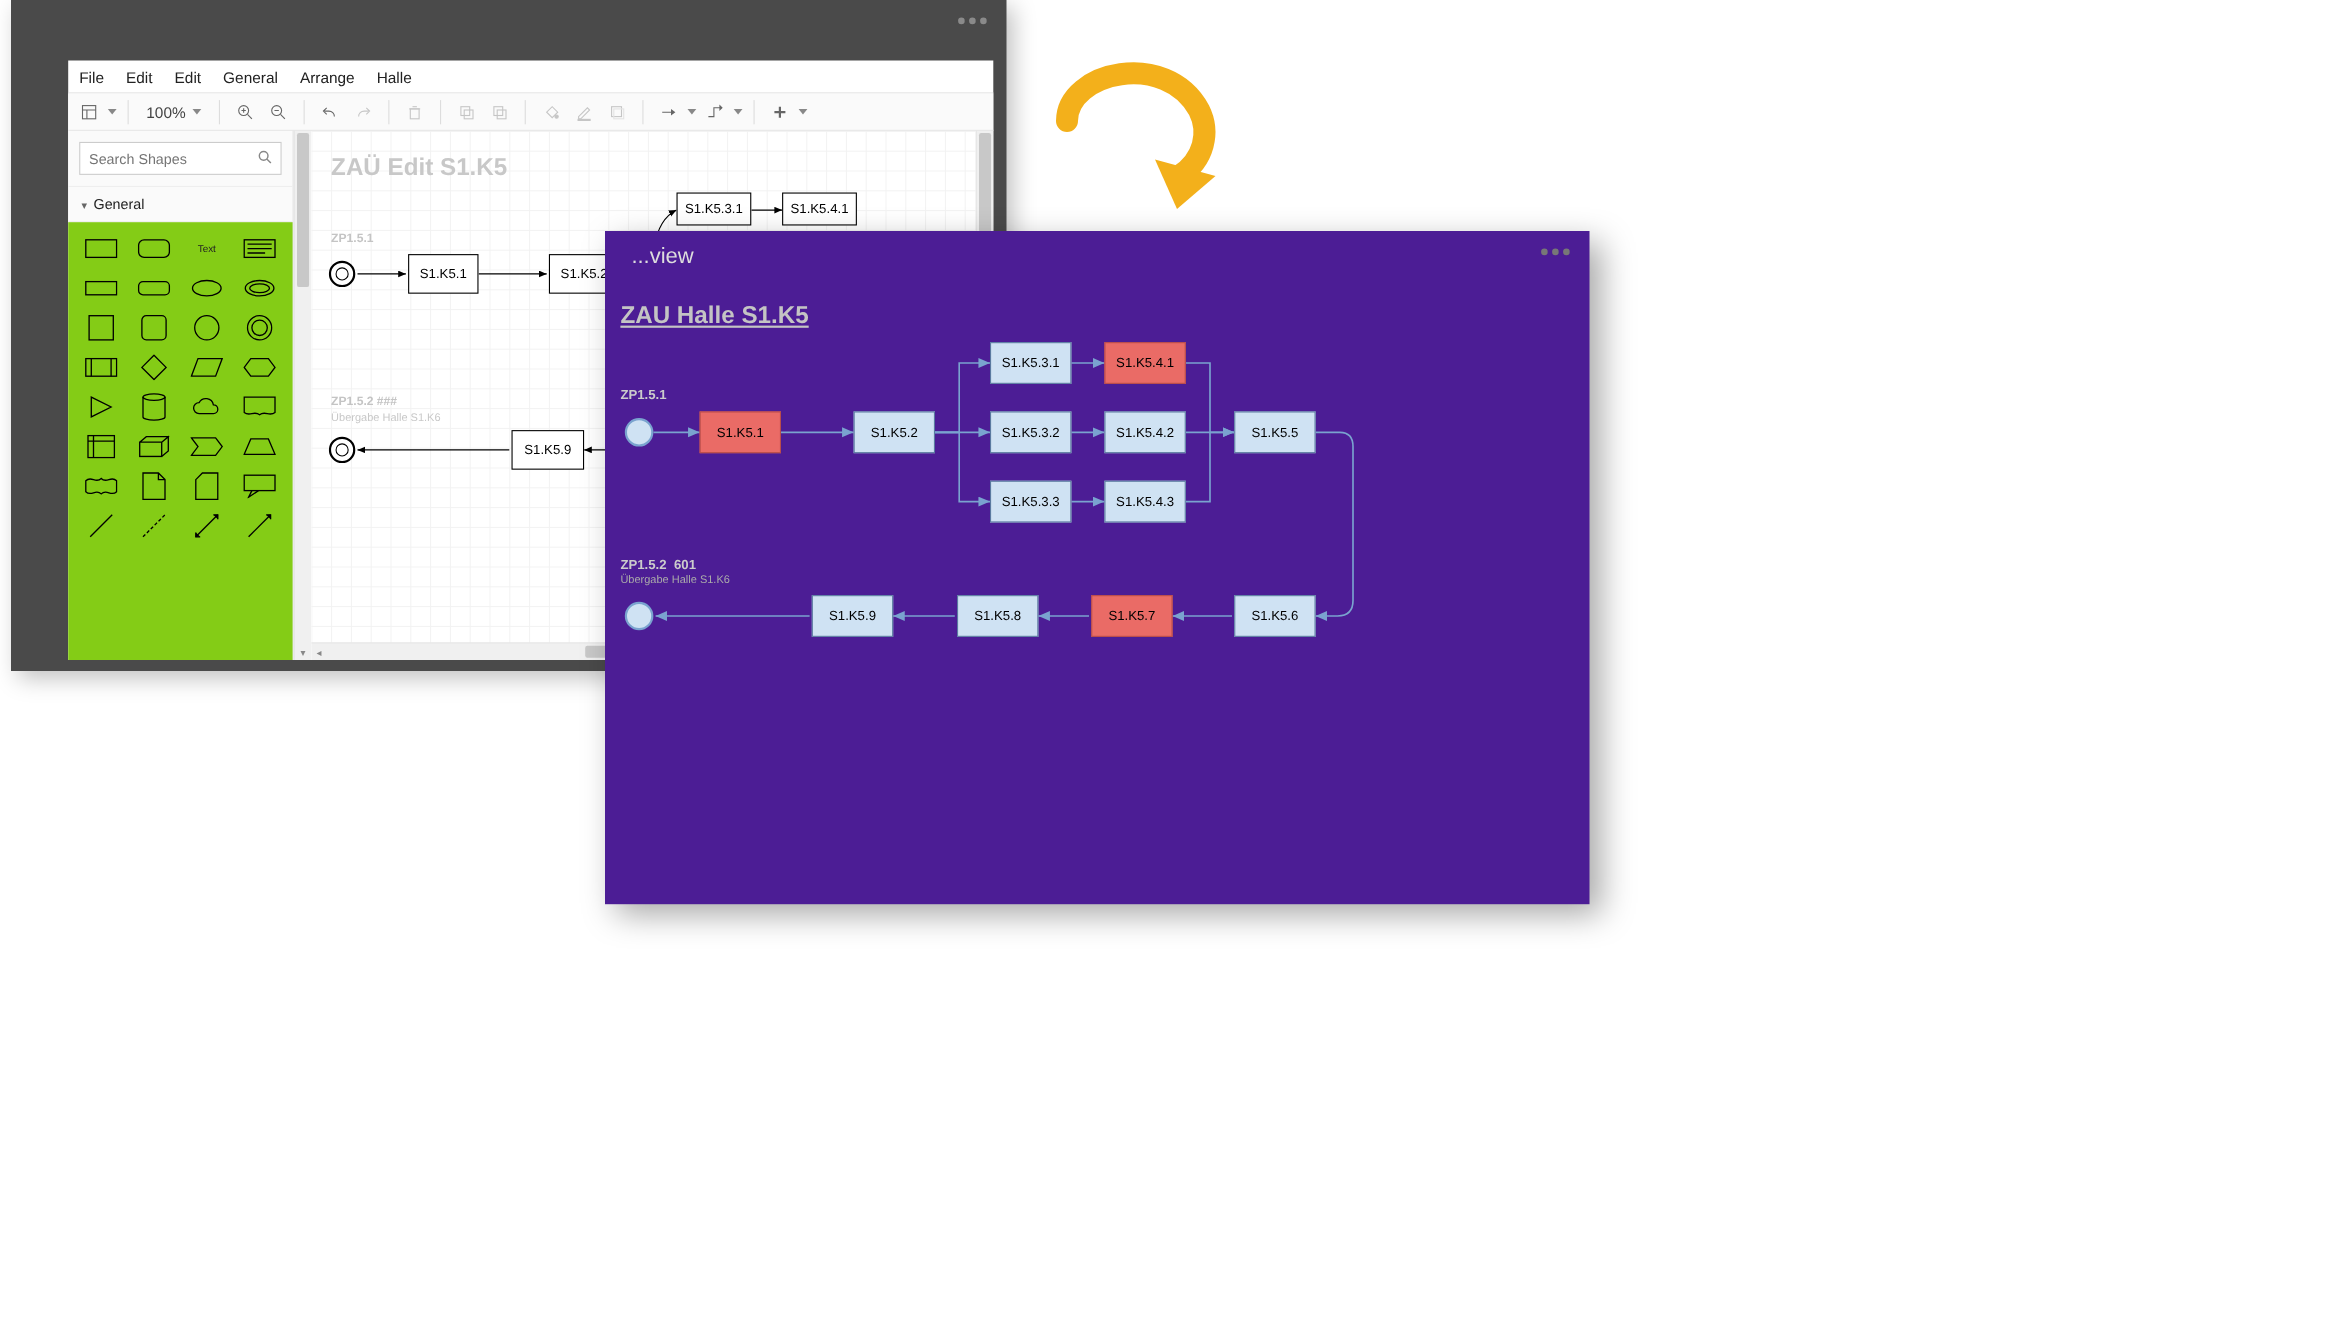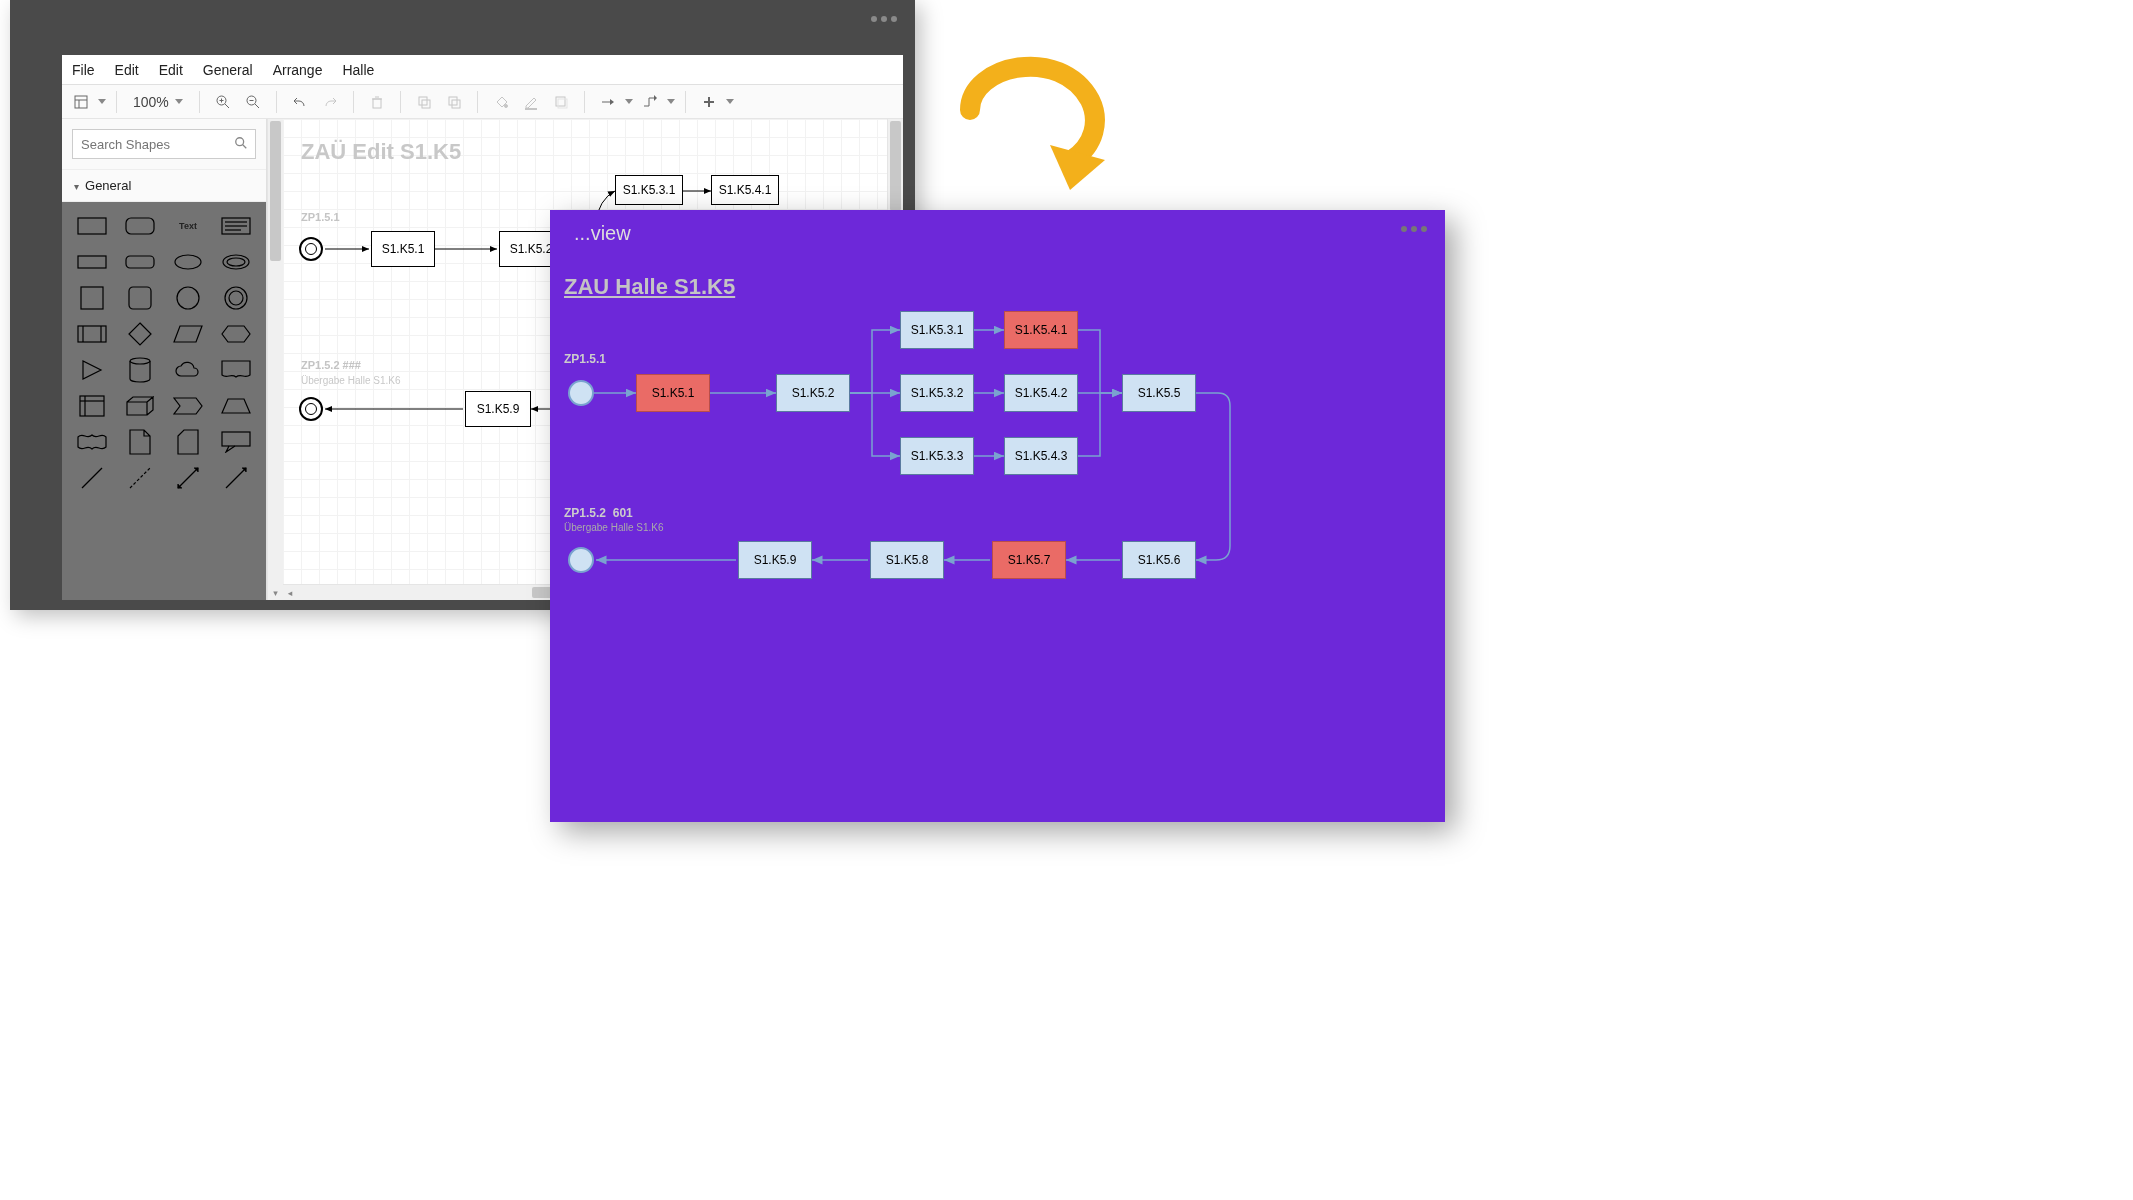--- a/index.html
+++ b/index.html
@@ -22,21 +22,21 @@
   .zoom { font-size: 14px; color: #444; padding: 0 6px; display: flex; align-items: center; gap: 6px; }
   .caret { width: 0; height: 0; border-left: 4px solid transparent; border-right: 4px solid transparent; border-top: 5px solid #888; }
   
   .workspace { display: flex; height: calc(100% - 64px); }
   .sidebar { width: 205px; border-right: 1px solid #e0e0e0; display: flex; flex-direction: column; background: #fafafa; }
   .search-wrap { padding: 10px; border-bottom: 1px solid #eee; position: relative; }
   .search-wrap input { width: 100%; height: 30px; padding: 0 28px 0 8px; border: 1px solid #ccc; font-size: 13px; color: #000000; }
   .search-icon { position: absolute; right: 18px; top: 17px; color: #888; }
   .palette-head { font-size: 13px; padding: 8px 12px; border-bottom: 1px solid #eee; color: #222; cursor: pointer; }
   .palette-head::before { content: "▾"; margin-right: 6px; font-size: 10px; color: #666; }
-  .palette { flex: 1; overflow: hidden; background: #737373; font-weight: bold; }
+  .palette { flex: 1; overflow: hidden; background: #84cc16; }
   .shape-grid { display: grid; grid-template-columns: repeat(4, 1fr); gap: 4px; padding: 8px; }
   .shape-cell { height: 32px; display: flex; align-items: center; justify-content: center; cursor: pointer; }
   .shape-cell svg { stroke: #000; fill: none; stroke-width: 1.2; }
   .shape-text { font-size: 9px; color: #222; }
   
   .thin-scroll { width: 16px; background: #f0f0f0; border-left: 1px solid #e5e5e5; position: relative; }
   .thin-scroll .thumb { position: absolute; left: 2px; right: 2px; background: #c8c8c8; border-radius: 2px; }
   .sidebar-scroll .thumb { top: 2px; height: 140px; }
   .canvas-scroll .thumb { top: 2px; height: 90px; }
   .thin-scroll .arr { position: absolute; left: 0; right: 0; height: 14px; display:flex; align-items:center; justify-content:center; color:#888; font-size:9px; }
@@ -51,21 +51,21 @@
   .d-node { position: absolute; border: 1px solid #000; background: #fff; display:flex; align-items:center; justify-content:center; font-size: 12px; }
   .d-circ { position: absolute; width: 24px; height: 24px; border: 2px solid #000; border-radius: 50%; background: #fff; }
   .d-circ::after { content:""; position: absolute; inset: 4px; border: 1px solid #000; border-radius: 50%; }
   
   .h-scroll { height: 16px; background: #f0f0f0; border-top: 1px solid #e5e5e5; display: flex; align-items: center; }
   .h-scroll .track { flex: 1; position: relative; height: 100%; }
   .h-scroll .thumb { position: absolute; top: 2px; bottom: 2px; left: 235px; width: 220px; background: #c8c8c8; border-radius: 2px; }
   .h-scroll .arr { width: 14px; display:flex; align-items:center; justify-content:center; color:#888; font-size:9px;}
   
   
-  .view-window { position: absolute; left: 550px; top: 210px; width: 895px; height: 612px; background: #6d28d9; box-shadow: 10px 10px 28px rgba(0,0,0,0.35); }
+  .view-window { position: absolute; left: 550px; top: 210px; width: 895px; height: 612px; background: #4c1d95; box-shadow: 10px 10px 28px rgba(0,0,0,0.35); }
   .view-titlebar { height: 46px; display: flex; align-items: center; padding: 0 24px; color: #ddd; font-size: 20px; font-weight: 300; }
   .view-dots { position: absolute; right: 18px; top: 16px; display: flex; gap: 4px; }
   .view-dots span { width: 6px; height: 6px; border-radius: 50%; background: #777; }
   .view-body { position: absolute; left: 0; top: 46px; right: 0; bottom: 0; padding: 18px 14px; color: #ccc; }
   .view-title { font-size: 22px; font-weight: 700; color: #c4c4c4; margin-bottom: 30px; text-decoration: underline; }
   .view-label { position: absolute; font-size: 12px; color: #ccc; font-weight: 700; }
   .view-sub { position: absolute; font-size: 10px; color: #aaa; }
   
   .v-node { position: absolute; width: 74px; height: 38px; border: 1px solid #5a7aa0; display:flex; align-items:center; justify-content:center; font-size: 12px; color: #000; }
   .v-blue { background: #cfe2f3; }

